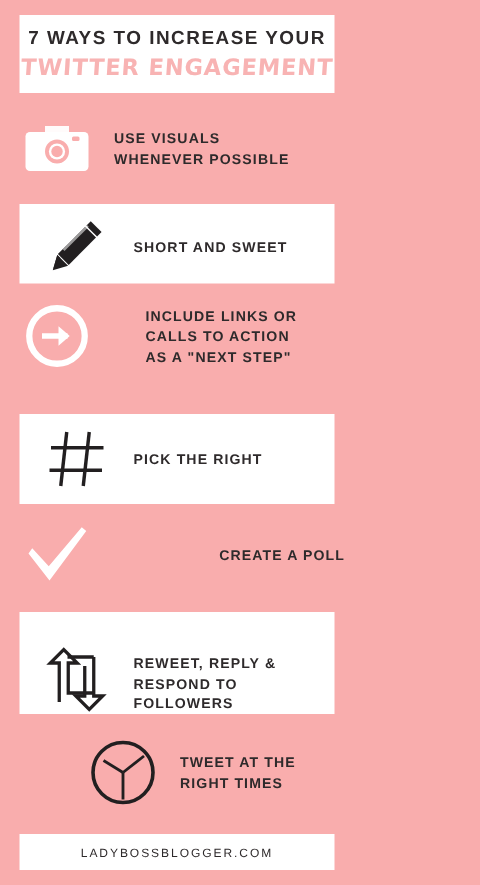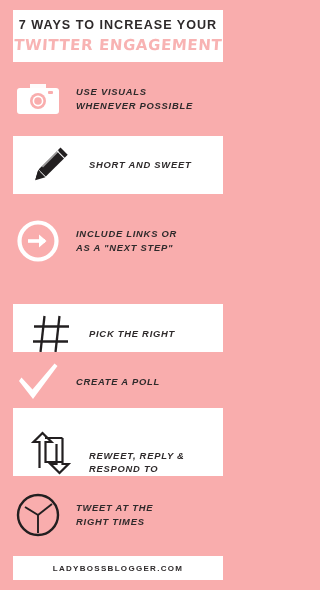--- a/index.html
+++ b/index.html
@@ -84,33 +84,32 @@
     flex: 1;
     padding-right: 6px;
   }
   .row-text {
     font-size: 9.4px;
     font-weight: bold;
     letter-spacing: 0.75px;
     line-height: 1.45;
     color: #2e2a2b;
     text-transform: uppercase;
-    font-style: italic;
   }
   .row-text .ln { display: block; }
 
   
   #footer {
     display: flex;
     align-items: center;
     justify-content: center;
   }
   .footer-text {
     font-size: 8px;
-    font-weight: bold;
+    font-weight: normal;
     letter-spacing: 1.3px;
     color: #2e2a2b;
     text-align: center;
   }
 
   svg { display: block; }
 </style>
 </head>
 <body>
 
@@ -152,55 +151,56 @@
         <path d="M29.0 7.0 l1.2 1.2 -16.2 16.2 -1.2 -1.2 z" fill="#ffffff" opacity="0.55"></path>
       </svg>
     </div>
     <div class="text-cell">
       <div class="row-text">
         <span class="ln">SHORT AND SWEET</span>
       </div>
     </div>
   </div>
 
-  <div class="band row" style="top:206px; height:70px;">
+  <div class="band row" style="top:189px; height:70px;gap:21px;">
     <div class="icon-cell">
       <svg width="46" height="46" viewBox="0 0 46 46" aria-hidden="true">
         <circle cx="23" cy="23" r="18.5" fill="none" stroke="#ffffff" stroke-width="4.2"></circle>
         <path d="M13 23 h17" fill="none" stroke="#ffffff" stroke-width="3.6" stroke-linecap="butt"></path>
         <path d="M24 16.5 L31.5 23 L24 29.5 z" fill="#ffffff"></path>
       </svg>
     </div>
     <div class="text-cell">
       <div class="row-text">
         <span class="ln">INCLUDE LINKS OR</span>
+        <span class="ln">CALLS TO ACTION</span>
         <span class="ln">AS A "NEXT STEP"</span>
       </div>
     </div>
   </div>
 
-  <div class="card row" style="top:276px; height:60px;margin-top:28px;">
+  <div class="card row" style="top:276px; height:60px;">
     <div class="icon-cell">
       <svg width="44" height="44" viewBox="0 0 44 44" aria-hidden="true">
         <g fill="none" stroke="#221f20" stroke-width="2.3" stroke-linejoin="miter">
           <path d="M15.5 4 L11.5 40"></path>
           <path d="M30.5 4 L26.5 40"></path>
           <path d="M5 14.5 L40 14.5"></path>
           <path d="M4 29.5 L39 29.5"></path>
         </g>
       </svg>
     </div>
     <div class="text-cell">
       <div class="row-text">
         <span class="ln">PICK THE RIGHT</span>
       </div>
     </div>
   </div>
 
-  <div class="band row" style="top:352px; height:60px;">
+  <div class="band row" style="top:340px; height:60px;text-align:right;">
     <div class="icon-cell">
       <svg width="48" height="42" viewBox="0 0 48 42" aria-hidden="true">
         <path d="M5 20 L7.5 16.5 L18.5 28.5 L40.5 2.5 L43.5 5.0 L19.0 38.0 z" fill="#ffffff"></path>
       </svg>
     </div>
     <div class="text-cell">
       <div class="row-text">
         <span class="ln">CREATE A POLL</span>
       </div>
     </div>
@@ -212,25 +212,26 @@
         <g fill="none" stroke="#221f20" stroke-width="2.2" stroke-linejoin="miter" stroke-linecap="butt">
           <path d="M12.5 38 L12.5 12 L6.5 12 L15.5 3 L24.5 12 L18.5 12 L18.5 32 L36 32"></path>
           <path d="M35.5 8 L18 8 M35.5 8 L35.5 34 L41.5 34 L32.5 43 L23.5 34 L29.5 34 L29.5 14"></path>
         </g>
       </svg>
     </div>
     <div class="text-cell">
       <div class="row-text">
         <span class="ln">REWEET, REPLY &amp;</span>
         <span class="ln">RESPOND TO</span>
-      </div>
-    </div>
-  </div>
-
-  <div class="band row" style="top:482px; height:66px;">
+        <span class="ln">FOLLOWERS</span>
+      </div>
+    </div>
+  </div>
+
+  <div class="band row" style="top:482px; height:66px;padding-left:44px;">
     <div class="icon-cell">
       <svg width="48" height="48" viewBox="0 0 48 48" aria-hidden="true">
         <circle cx="24" cy="24" r="20" fill="none" stroke="#221f20" stroke-width="2.4"></circle>
         <path d="M24 24 L38 13" fill="none" stroke="#221f20" stroke-width="1.9"></path>
         <path d="M24 24 L24 42" fill="none" stroke="#221f20" stroke-width="1.9"></path>
         <path d="M24 24 L11 16" fill="none" stroke="#221f20" stroke-width="1.9"></path>
       </svg>
     </div>
     <div class="text-cell">
       <div class="row-text">

